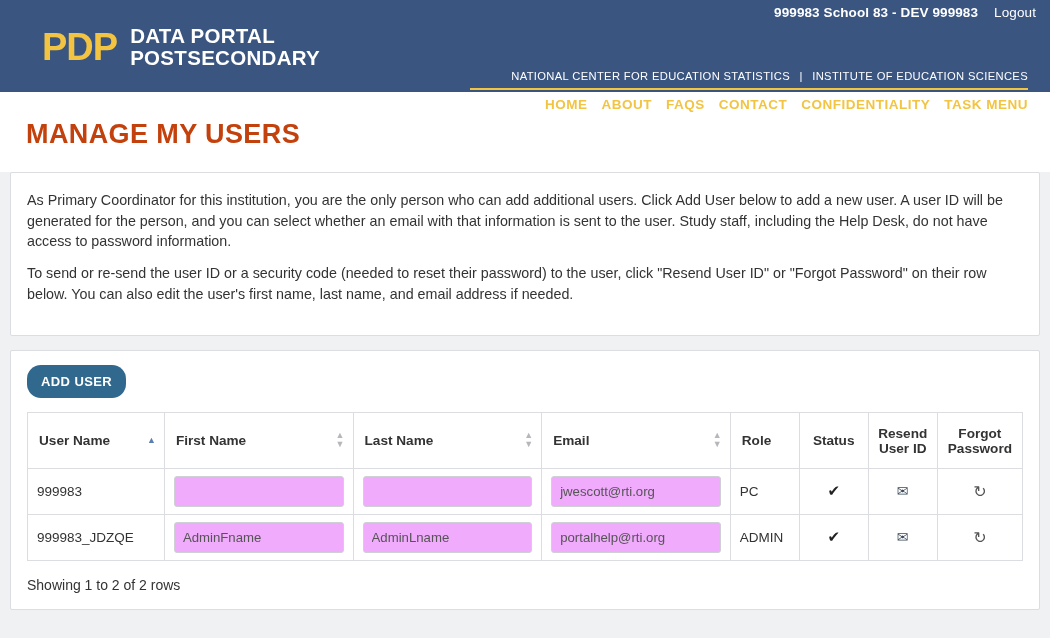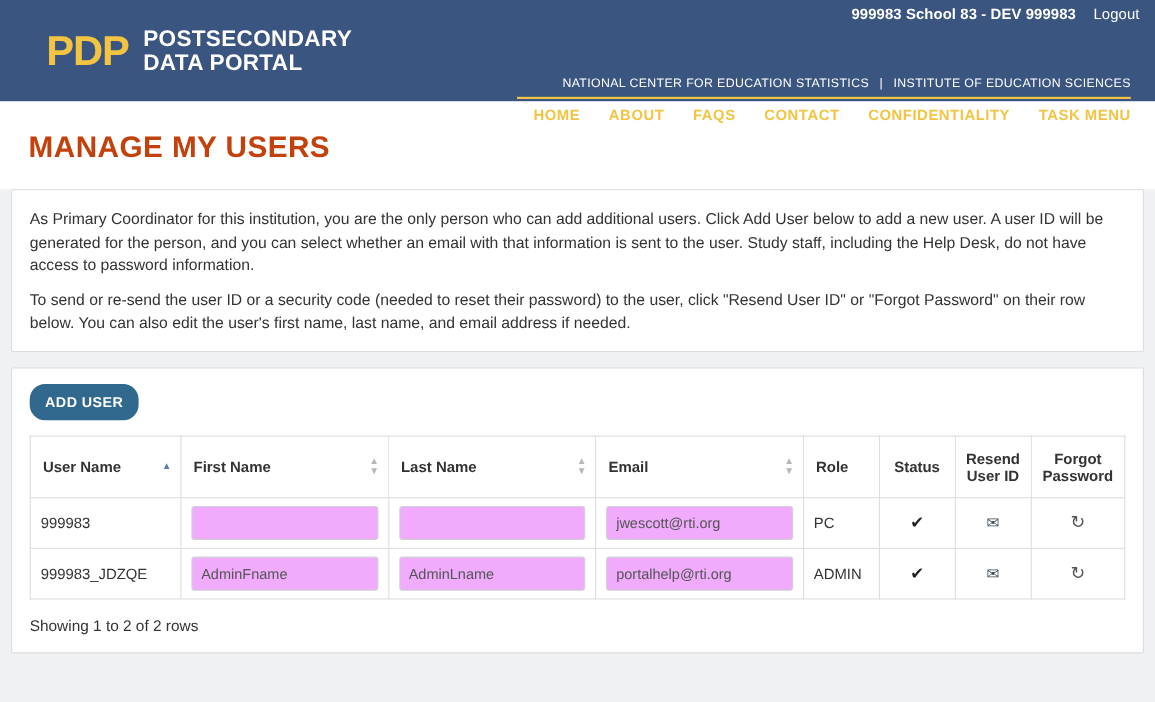--- a/index.html
+++ b/index.html
@@ -72,21 +72,21 @@
   .nav-divider {
     height: 2px;
     background: #f2c442;
     width: 558px;
     margin-left: auto;
     margin-bottom: 7px;
   }
   .nav {
     display: flex;
     justify-content: flex-end;
-    gap: 26px;
+    gap: 14px;
   }
   .nav a {
     color: #f2c442;
     text-decoration: none;
     font-size: 13.5px;
     font-weight: bold;
     letter-spacing: .5px;
   }
   
   .page-title {
@@ -104,21 +104,21 @@
     margin: 0 10px 14px 10px;
     border-radius: 2px;
   }
   .intro {
     padding: 17px 16px 14px 16px;
     color: #333333;
     font-size: 14.3px;
     line-height: 1.45;
   }
   .intro p { margin: 0 0 11px 0; }
-  .intro p:last-child { margin-bottom: 0; }
+  .intro p:last-child { margin-bottom: 16px; }
   .table-panel { padding: 14px 16px 16px 16px; }
   .add-user-btn {
     background: #31688e;
     color: #ffffff;
     border: none;
     font-size: 13px;
     font-weight: bold;
     letter-spacing: .4px;
     padding: 9px 14px;
     border-radius: 14px;
@@ -197,22 +197,22 @@
 
 <div class="header">
   <div class="top-bar">
     <span class="school-id">999983 School 83 - DEV  999983</span>
     <a class="logout" href="#">Logout</a>
   </div>
   <div class="header-body">
     <div class="logo">
       <div class="pdp">PDP</div>
       <div class="logo-text">
+        <div>DATA PORTAL</div>
         <div>POSTSECONDARY</div>
-        <div>DATA PORTAL</div>
       </div>
     </div>
     <div class="nav-wrap">
       <div class="agency-line">
         <span>NATIONAL CENTER FOR EDUCATION STATISTICS</span>
         <span class="sep">|</span>
         <span>INSTITUTE OF EDUCATION SCIENCES</span>
       </div>
       <div class="nav-divider"></div>
       <div class="nav">

